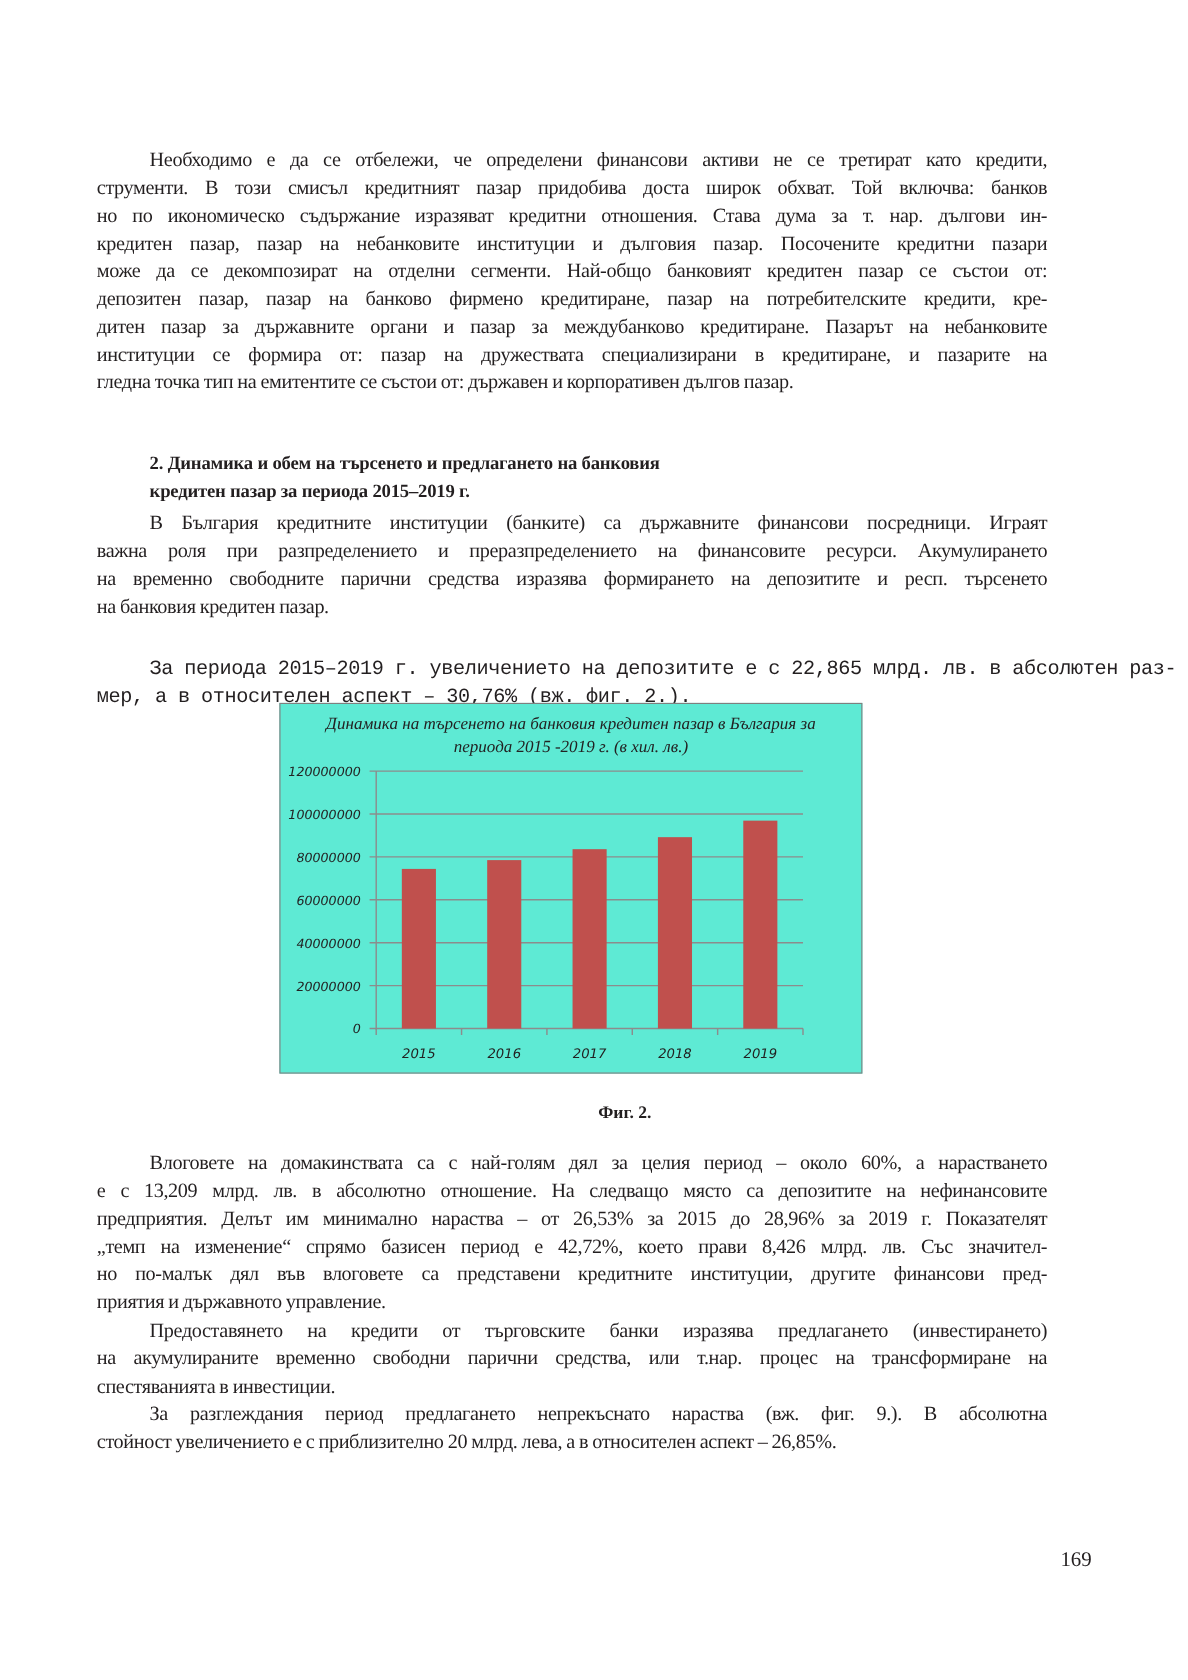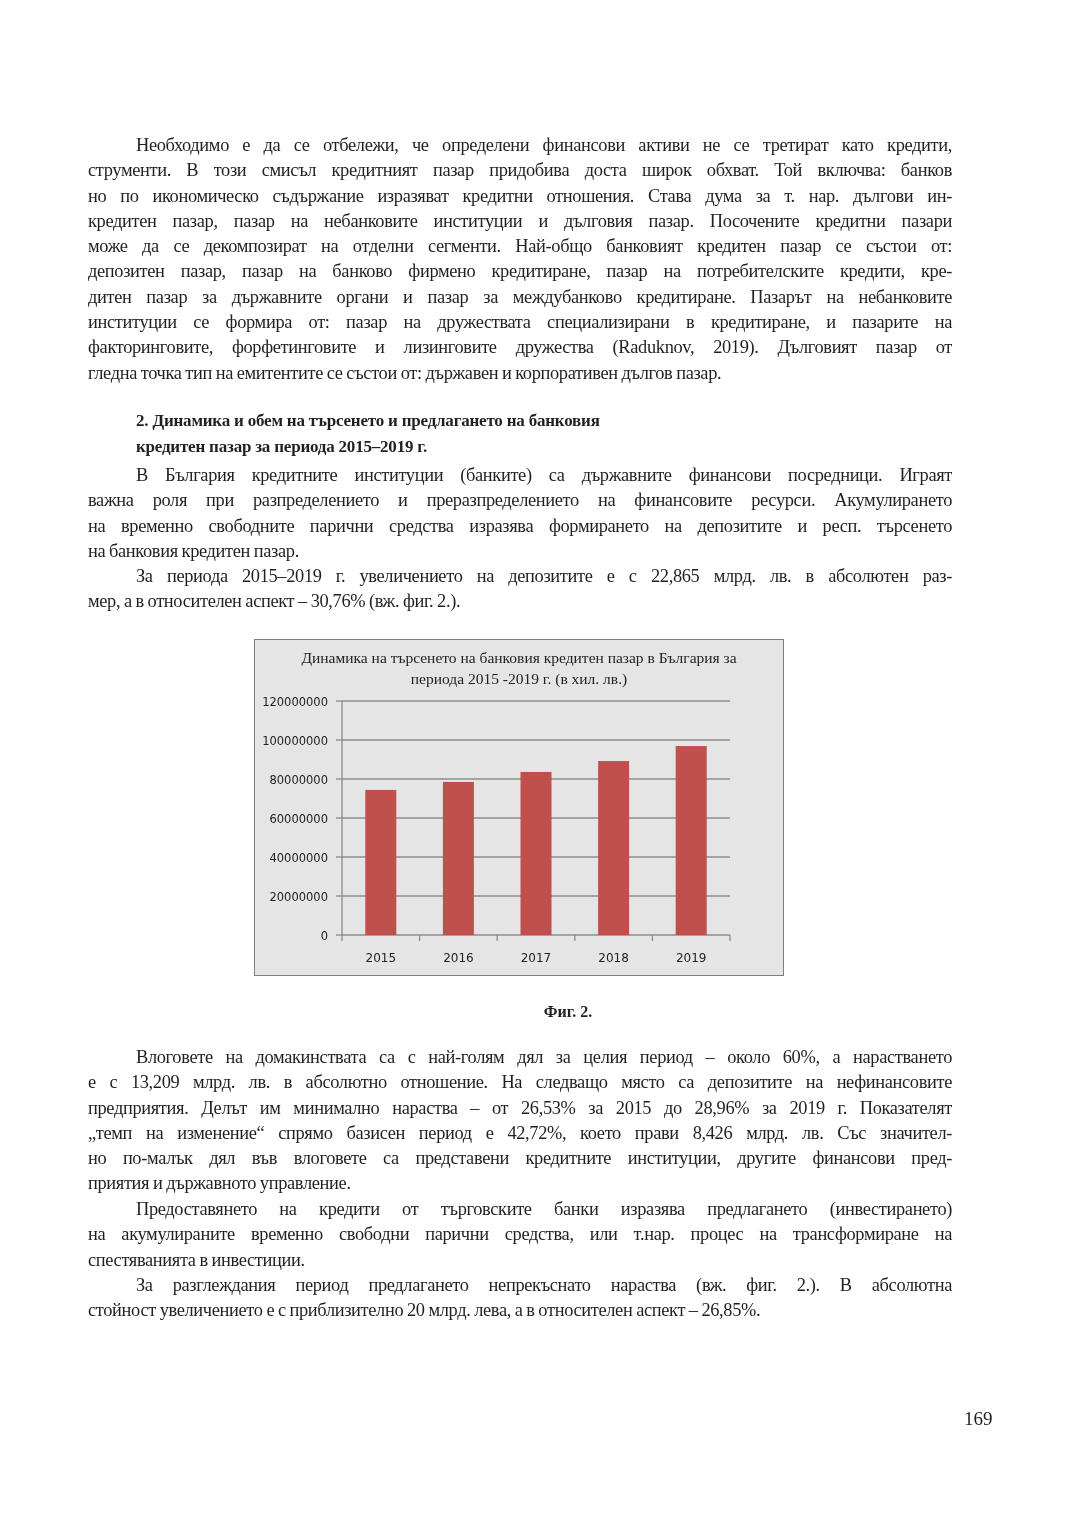--- a/index.html
+++ b/index.html
@@ -11,53 +11,52 @@
   .para .line { display:block; white-space:nowrap; text-align:justify; text-align-last:justify; }
   .para .line.last { text-align-last:left; }
   .indent { padding-left:48px; }
   .heading { position:absolute; left:136px; top:408px; font-weight:bold; font-size:17px;
              line-height:26px; margin:0; letter-spacing:-0.2px; }
   .heading span { display:block; }
   .caption { position:absolute; left:0; width:1040px; top:1003px; text-align:center;
              font-weight:bold; font-size:16px;padding-left:48px; }
   .pagenum { position:absolute; left:964px; top:1408px; font-size:19px; }
   .chart-frame { position:absolute; left:254px; top:639px; width:528px; height:335px;
-                 border:1px solid #7f7f7f; background:#e5e5e5; }
+                 border:1px solid #7f7f7f; background:#5eead4;font-style:italic; }
   .chart-svg { position:absolute; left:0; top:0; }
 </style>
 </head>
 <body>
 
 <div class="page">
 
   <div class="para" id="p1" style="top:133px;">
       <span class="line indent">Необходимо е да се отбележи, че определени финансови активи не се третират като кредити,</span>
       <span class="line">струменти. В този смисъл кредитният пазар придобива доста широк обхват. Той включва: банков</span>
       <span class="line">но по икономическо съдържание изразяват кредитни отношения. Става дума за т. нар. дългови ин-</span>
       <span class="line">кредитен пазар, пазар на небанковите институции и дълговия пазар. Посочените кредитни пазари</span>
       <span class="line">може да се декомпозират на отделни сегменти. Най-общо банковият кредитен пазар се състои от:</span>
       <span class="line">депозитен пазар, пазар на банково фирмено кредитиране, пазар на потребителските кредити, кре-</span>
       <span class="line">дитен пазар за държавните органи и пазар за междубанково кредитиране. Пазарът на небанковите</span>
       <span class="line">институции се формира от: пазар на дружествата специализирани в кредитиране, и пазарите на</span>
-      <span class="line">факторинговите, форфетинговите и лизинговите дружества (Raduknov, 2019). Дълговият пазар от</span>
       <span class="line last">гледна точка тип на емитентите се състои от: държавен и корпоративен дългов пазар.</span>
     </div>
 
   <div class="heading" id="heading">
       <span>2. Динамика и обем на търсенето и предлагането на банковия</span>
       <span>кредитен пазар за периода 2015–2019 г.</span>
     </div>
 
   <div class="para" id="p2" style="top:463px;">
       <span class="line indent">В България кредитните институции (банките) са държавните финансови посредници. Играят</span>
       <span class="line">важна роля при разпределението и преразпределението на финансовите ресурси. Акумулирането</span>
       <span class="line">на временно свободните парични средства изразява формирането на депозитите и респ. търсенето</span>
       <span class="line last">на банковия кредитен пазар.</span>
     </div>
-  <div class="para" id="p3" style="top:564px;">
+  <div class="para" id="p3" style="top:596px;font-family:Liberation Mono, monospace;">
       <span class="line indent">За периода 2015–2019 г. увеличението на депозитите е с 22,865 млрд. лв. в абсолютен раз-</span>
       <span class="line last">мер, а в относителен аспект – 30,76% (вж. фиг. 2.).</span>
     </div>
 
   <div class="chart-frame">
     <svg class="chart-svg" id="chart" width="528" height="335">
         <text x="264" y="23" text-anchor="middle" font-family="&quot;Liberation Serif&quot;, serif" font-size="15.5" fill="#222">Динамика на търсенето  на банковия кредитен пазар в България за</text>
         <text x="264" y="44" text-anchor="middle" font-family="&quot;Liberation Serif&quot;, serif" font-size="15.5" fill="#222">периода 2015  -2019 г. (в хил. лв.)</text>
         <line x1="81" x2="87" y1="295" y2="295" stroke="#8c8c8c" stroke-width="1.3"></line>
         <text x="73" y="299.5" text-anchor="end" font-family="&quot;DejaVu Sans&quot;, sans-serif" font-size="11.5" fill="#222">0</text>
@@ -109,18 +108,18 @@
       <span class="line">„темп на изменение“ спрямо базисен период е 42,72%, което прави 8,426 млрд. лв. Със значител-</span>
       <span class="line">но по-малък дял във влоговете са представени кредитните институции, другите финансови пред-</span>
       <span class="line last">приятия и държавното управление.</span>
     </div>
   <div class="para" id="p5" style="top:1197px;">
       <span class="line indent">Предоставянето на кредити от търговските банки изразява предлагането (инвестирането)</span>
       <span class="line">на акумулираните временно свободни парични средства, или т.нар. процес на трансформиране на</span>
       <span class="line last">спестяванията в инвестиции.</span>
     </div>
   <div class="para" id="p6" style="top:1273px;">
-      <span class="line indent">За разглеждания период предлагането непрекъснато нараства (вж. фиг. 2.). В абсолютна</span>
+      <span class="line indent">За разглеждания период предлагането непрекъснато нараства (вж. фиг. 9.). В абсолютна</span>
       <span class="line last">стойност увеличението е с приблизително 20 млрд. лева, а в относителен аспект – 26,85%.</span>
     </div>
 
   <div class="pagenum">169</div>
 </div>
 
 </body></html>

